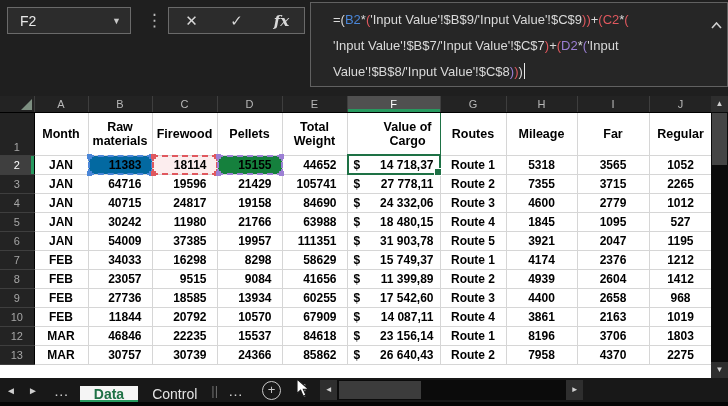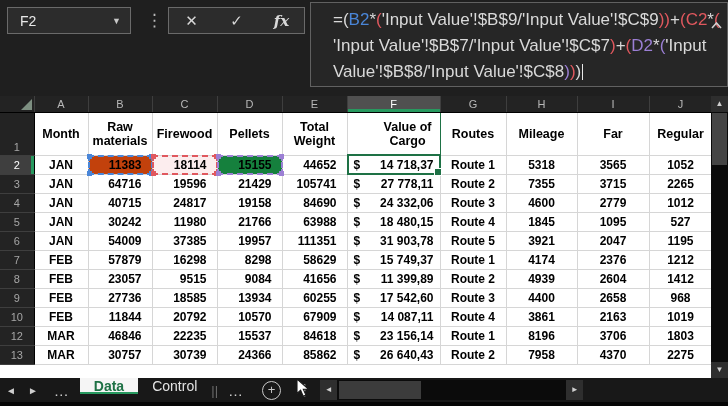--- a/index.html
+++ b/index.html
@@ -14,21 +14,21 @@
   .name-box .dd{color:#c8c8c8;font-size:9px;padding-right:9px;}
   .vdots{position:absolute;color:#b9b9b9;font-size:17px;line-height:1;top:12px;}
   .vdots.d1{left:146px;}
   .fx-group{position:absolute;left:168px;top:7px;width:137px;height:27px;background:#2c2c2c;
             border:1px solid #6a6a6a;display:flex;align-items:center;justify-content:space-around;
             box-sizing:border-box;}
   .fx-group .btn{color:#d8d8d8;font-size:15px;width:30px;text-align:center;cursor:default;}
   .fx-group .fx{font-family:"DejaVu Serif",serif;font-style:italic;font-weight:bold;font-size:15px;}
   .formula-box{position:absolute;left:310px;top:2px;width:418px;height:85px;background:#262626;
                border:1px solid #616161;box-sizing:border-box;padding:4px 20px 0 22px;}
-  .fline{height:26px;line-height:26px;font-size:17px;white-space:pre;color:#d9d9d9;}
+  .fline{height:26px;line-height:26px;font-size:13px;white-space:pre;color:#d9d9d9;}
   .caret{display:inline-block;width:1px;height:16px;background:#e8e8e8;vertical-align:-3px;margin-left:1px;}
   .fb-collapse{position:absolute;right:5px;top:12px;}
 
   
   .sheet{position:absolute;left:0;top:96px;width:712px;height:282px;background:#fff;overflow:hidden;}
   table.grid{border-collapse:collapse;table-layout:fixed;width:712px;}
   .grid td,.grid th{box-sizing:border-box;overflow:hidden;padding:0;}
   
   .grid th.cl{height:16px;background:#232323;color:#b8b8b8;font-size:11px;font-weight:400;
               border-right:1px solid #3e3e3e;border-bottom:1px solid #000;text-align:center;vertical-align:middle;}
@@ -44,21 +44,21 @@
   
   .grid td{border-right:1px solid #d6d6d6;border-bottom:1px solid #d6d6d6;color:#000;
            font-size:12px;font-weight:700;height:19px;white-space:nowrap;}
   tr.hdr td{height:43px;font-size:12.5px;line-height:1.12;text-align:center;vertical-align:middle;
             white-space:normal;}
   td.c-center{text-align:center;}
   td.c-right{text-align:right;padding-right:10px;}
   td.c-money{padding:0 6px;}
   td.c-money .in{display:flex;justify-content:space-between;align-items:center;}
   td.f1{border-left:1px solid #1e7145;border-right:1px solid #1e7145;padding-left:28px;}
-  td.bg-b{background:#c2410c;}
+  td.bg-b{background:#0369a1;}
   td.bg-c{background:#fcedee;}
   td.bg-d{background:#15803d;}
 
   
   .ref-box{position:absolute;box-sizing:border-box;border-width:2px;border-style:dashed;pointer-events:none;}
   .ref-box .hndl{position:absolute;width:5px;height:5px;}
   .active-box{position:absolute;box-sizing:border-box;border:2px solid #1e7145;pointer-events:none;}
   .fill-handle{position:absolute;right:-3px;bottom:-3px;width:6px;height:6px;background:#1e7145;border:1px solid #fff;}
 
   
@@ -248,21 +248,21 @@
               </span>
             </td>
             <td class="c-center">Route 5</td>
             <td class="c-center">3921</td>
             <td class="c-center">2047</td>
             <td class="c-center">1195</td>
           </tr>
           <tr>
             <th class="rh">7</th>
             <td class="c-center">FEB</td>
-            <td class="c-right">57879</td>
+            <td class="c-right">34033</td>
             <td class="c-right">16298</td>
             <td class="c-right">8298</td>
             <td class="c-right">58629</td>
             <td class="c-money">
               <span class="in">
                 <span>$</span>
                 <span>15 749,37</span>
               </span>
             </td>
             <td class="c-center">Route 1</td>
@@ -390,21 +390,21 @@
   <div class="vscroll">
     <div class="sbtn" style="top:0;">▲</div>
     <div class="thumb"></div>
     <div class="sbtn" style="bottom:0;">▼</div>
   </div>
 
   <div class="tabbar">
     <span class="tab-nav">◄</span>
     <span class="tab-nav">►</span>
     <span class="tab-ovf">…</span>
-    <span id="sheet-tabs" style="display:flex;align-items:flex-start;">
+    <span id="sheet-tabs" style="display:flex;align-items:flex-end;">
         <span class="sheet-tab active">Data</span>
         <span class="sheet-tab">Control</span>
         <span class="tab-sep">|</span>
         <span class="tab-sep">|</span>
       </span>
     <span class="tab-ovf">…</span>
     <span class="add-sheet">+</span>
     <span class="vdots2">⋮</span>
     <span class="hscroll">
       <span class="sbtn">◄</span>

